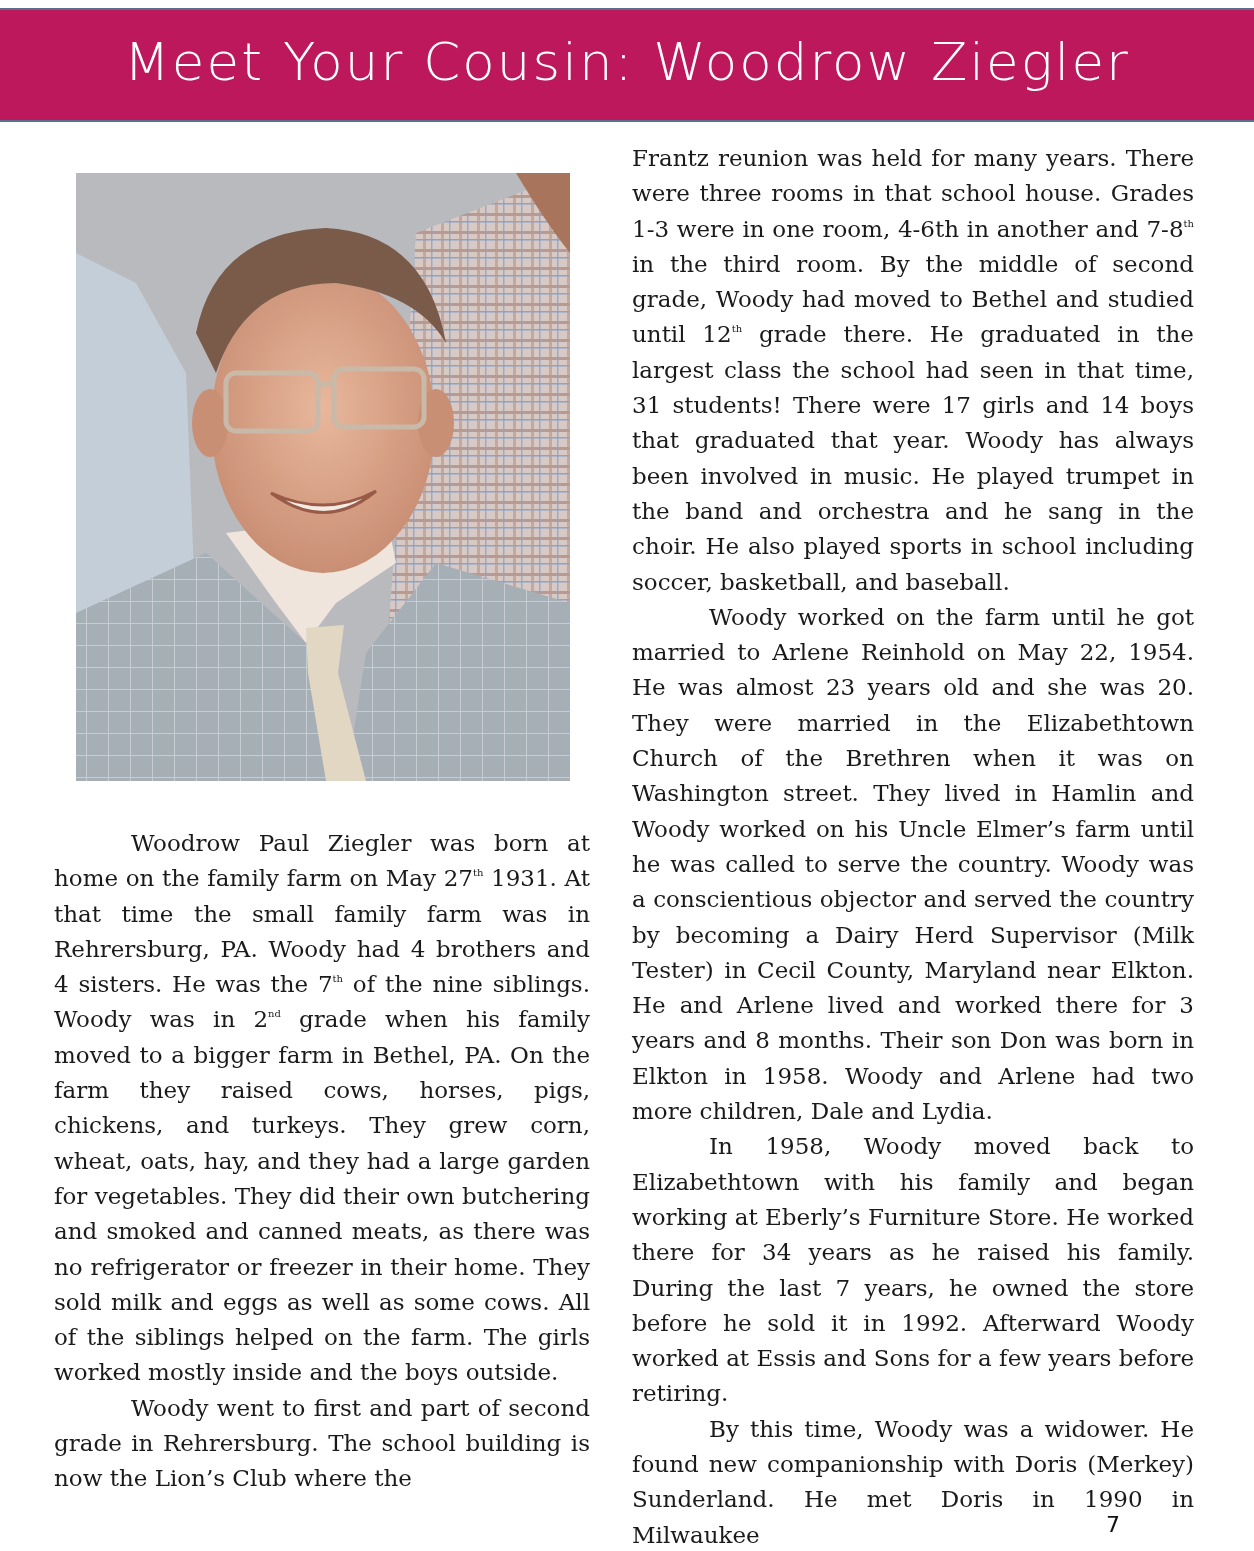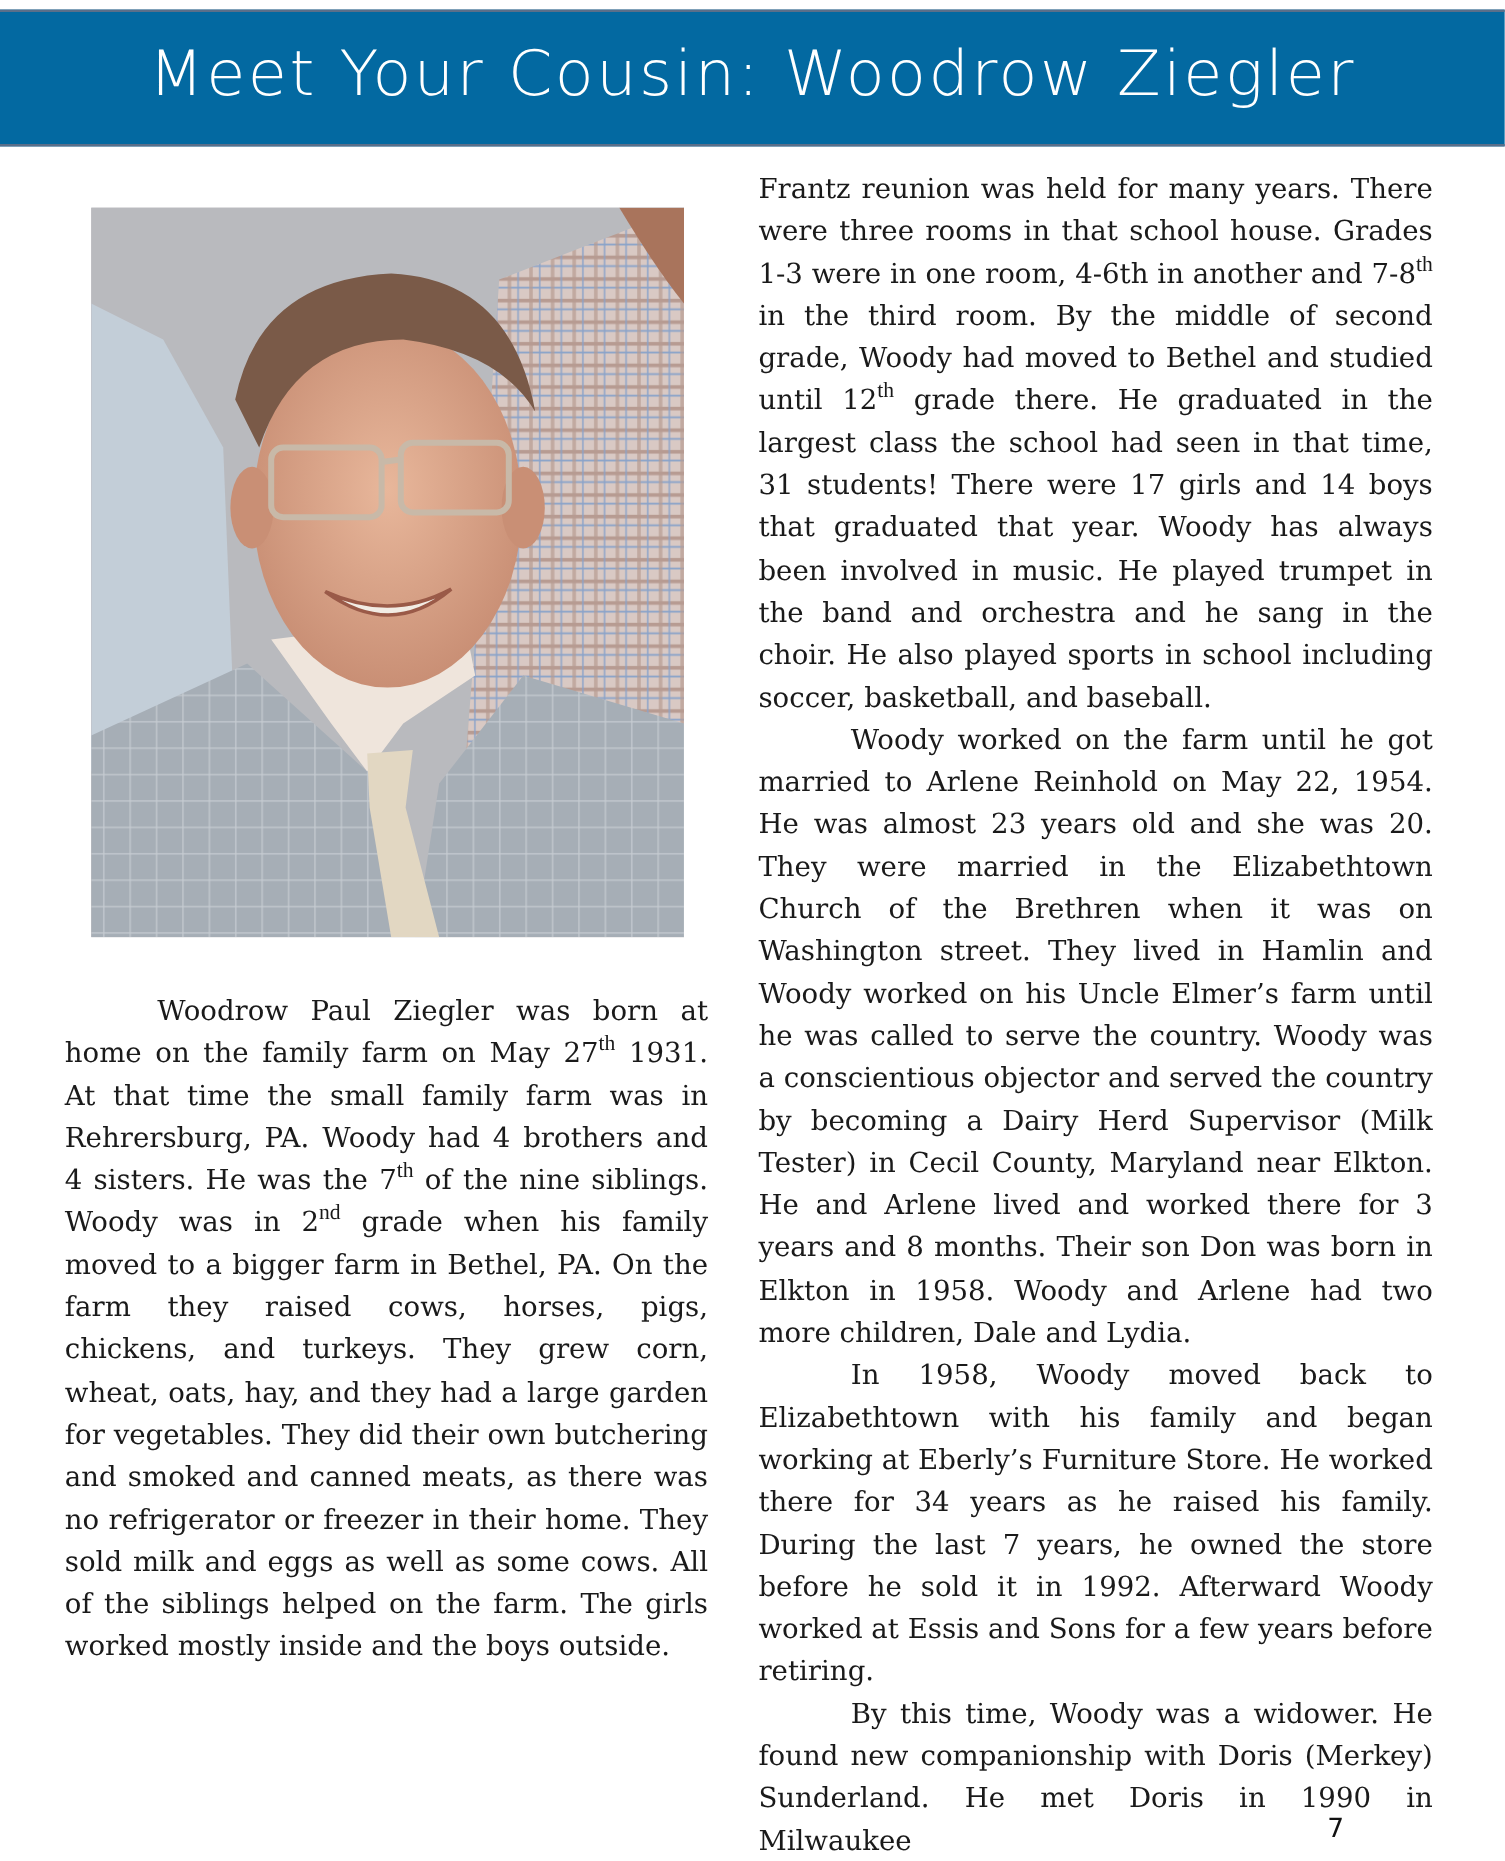--- a/index.html
+++ b/index.html
@@ -1,26 +1,26 @@
 <!DOCTYPE html>
 <html><head>
 <meta charset="utf-8">
 <style>
   html, body { margin: 0; padding: 0; background: #ffffff; }
   body { width: 1254px; height: 1551px; position: relative; overflow: hidden; font-family: "DejaVu Serif", "Liberation Serif", serif; color: #1a1a1a; }
-  .banner { position: absolute; left: 0; top: 8px; width: 1254px; height: 114px; background: #0369a1; border-top: 2px solid #5a6f8a; border-bottom: 2px solid #5a6f8a; box-sizing: border-box; }
+  .banner { position: absolute; left: 0; top: 8px; width: 1254px; height: 114px; background: #be185d; border-top: 2px solid #5a6f8a; border-bottom: 2px solid #5a6f8a; box-sizing: border-box; }
   .banner h1 { margin: 0; position: absolute; left: 0; right: 0; top: 26px; text-align: center; font-family: "DejaVu Sans", "Liberation Sans", sans-serif; font-weight: 200; font-size: 52px; letter-spacing: 2px; color: #ffffff; line-height: 1; transform: scaleX(1.02); }
   .photo { position: absolute; left: 76px; top: 173px; width: 494px; height: 608px; overflow: hidden; background: #b7b8bc; }
   .photo svg { display: block; width: 100%; height: 100%; }
   .col { position: absolute; font-size: 23px; line-height: 35.3px; text-align: justify; }
   .col-left { left: 54px; top: 826px; width: 536px; }
   .col-right { left: 632px; top: 141px; width: 562px; }
   .col p { margin: 0; }
   .indent { text-indent: 77px; }
-  sup { font-size: 18px; line-height: 0; vertical-align: 10px; font-family: Liberation Serif, serif; }
+  sup { font-size: 10px; line-height: 0; vertical-align: 10px; }
   .lastline { text-align-last: left; }
   .page-number { position: absolute; left: 1106px; top: 1512px; font-family: "DejaVu Sans", "Liberation Sans", sans-serif; font-size: 22px; color: #111; }
 </style>
 </head>
 <body>
 
 <div class="banner">
   <h1>Meet Your Cousin: Woodrow Ziegler</h1>
 </div>
 
@@ -58,20 +58,21 @@
     <path d="M120 160 Q140 60 250 55 Q350 60 370 170 Q340 120 260 110 Q170 110 140 200 Z" fill="#7a5a48"></path>
     <rect x="150" y="200" width="92" height="58" rx="10" fill="none" stroke="#c8b9a8" stroke-width="5"></rect>
     <rect x="258" y="196" width="90" height="58" rx="10" fill="none" stroke="#c8b9a8" stroke-width="5"></rect>
     <line x1="242" y1="212" x2="258" y2="210" stroke="#c8b9a8" stroke-width="5"></line>
     <path d="M195 320 Q250 345 300 318 Q250 360 195 320 Z" fill="#f2ece4" stroke="#9a5a48" stroke-width="3"></path>
   </svg>
 </div>
 
 <div class="col col-left">
   <p class="indent"><span>Woodrow Paul Ziegler was born at home on the family farm on May 27</span><sup>th</sup><span> 1931. At that time the small family farm was in Rehrersburg, PA.  Woody had 4 brothers and 4 sisters. He was the 7</span><sup>th</sup><span> of the nine siblings. Woody was in 2</span><sup>nd</sup><span> grade when his family moved to a bigger farm in Bethel, PA. On the farm they raised cows, horses, pigs, chickens, and turkeys. They grew corn, wheat, oats, hay, and they had a large garden for vegetables. They did their own butchering and smoked and canned meats, as there was no refrigerator or freezer in their home. They sold milk and eggs as well as some cows. All of the siblings helped on the farm. The girls worked mostly inside and the boys outside.</span></p>
+  <p class="indent lastline">Woody went to first and part of second grade in Rehrersburg. The school building is now the Lion’s Club where the</p>
 </div>
 
 <div class="col col-right">
   <p><span>Frantz reunion was held for many years. There were three rooms in that school house. Grades 1-3 were in one room, 4-6th in another and 7-8</span><sup>th</sup><span> in the third room. By the middle of second grade, Woody had moved to Bethel and studied until 12</span><sup>th</sup><span> grade there. He graduated in the largest class the school had seen in that time, 31 students! There were 17 girls and 14 boys that graduated that year. Woody has always been involved in music. He played trumpet in the band and orchestra and he sang in the choir. He also played sports in school including soccer, basketball, and baseball.</span></p>
   <p class="indent">Woody worked on the farm until he got married to Arlene Reinhold on May 22, 1954. He was almost 23 years old and she was 20. They were married in the Elizabethtown Church of the Brethren when it was on Washington street. They lived in Hamlin and Woody worked on his Uncle Elmer’s farm until he was called to serve the country. Woody was a conscientious objector and served the country by becoming a Dairy Herd Supervisor (Milk Tester) in Cecil County, Maryland near Elkton. He and Arlene lived and worked there for 3 years and 8 months. Their son Don was born in Elkton in 1958. Woody and Arlene had two more children, Dale and Lydia.</p>
   <p class="indent">In 1958, Woody moved back to Elizabethtown with his family and began working at Eberly’s Furniture Store. He worked there for 34 years as he raised his family. During the last 7 years, he owned the store before he sold it in 1992. Afterward Woody worked at Essis and Sons for a few years before retiring.</p>
   <p class="indent lastline">By this time, Woody was a widower. He found new companionship with Doris (Merkey) Sunderland. He met Doris in 1990 in Milwaukee</p>
 </div>
 
 <div class="page-number">7</div>

